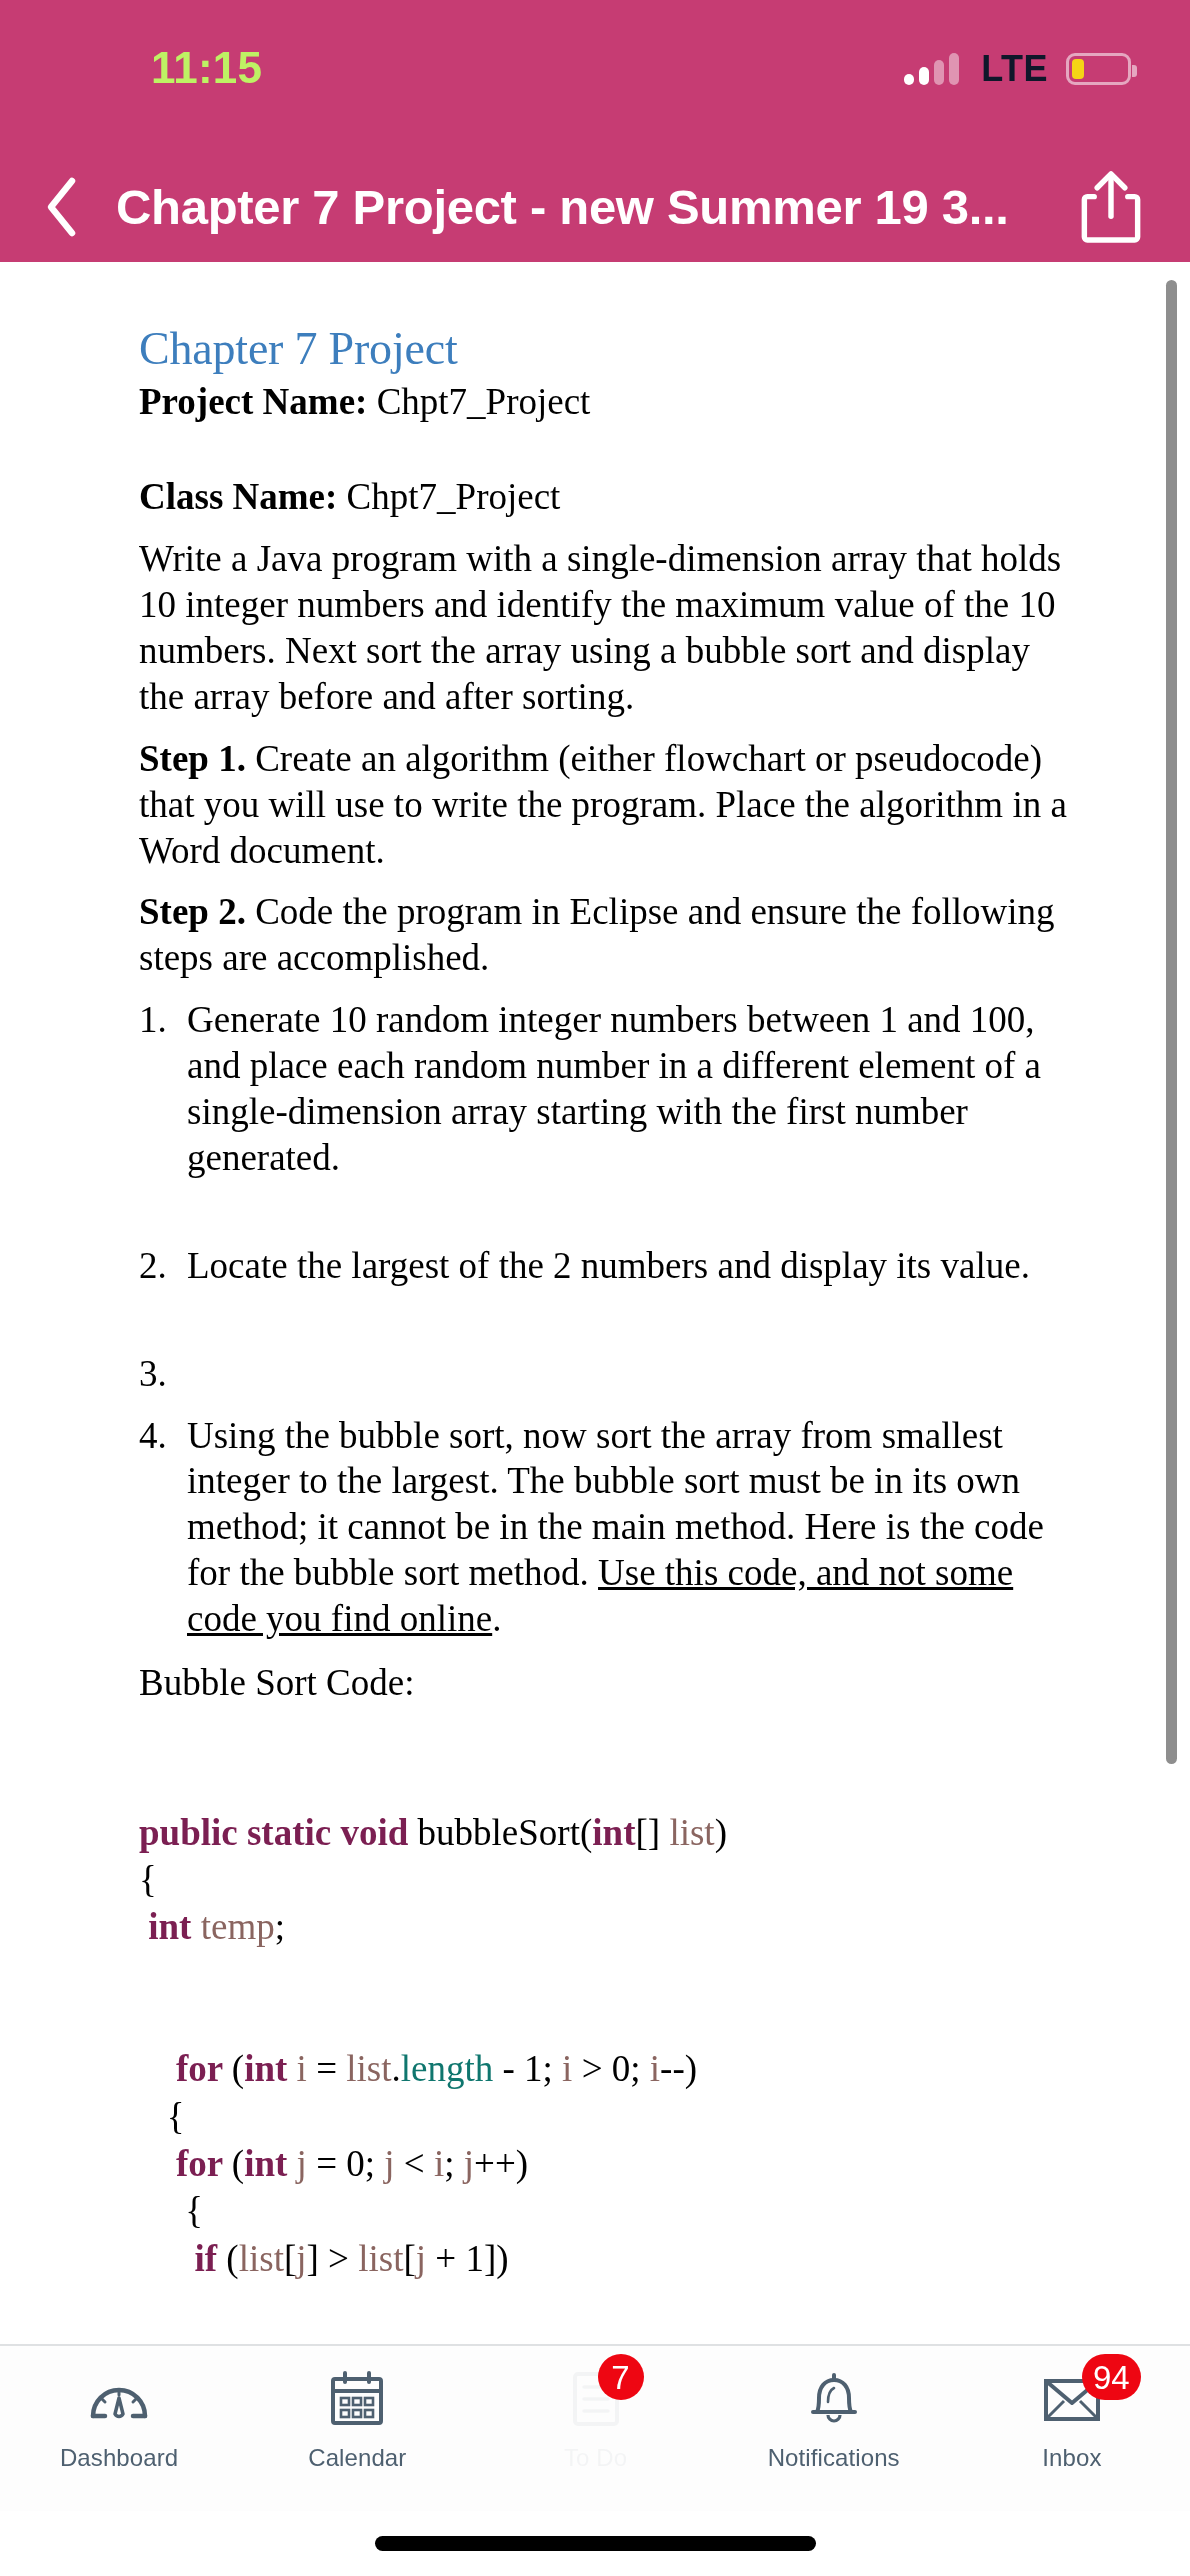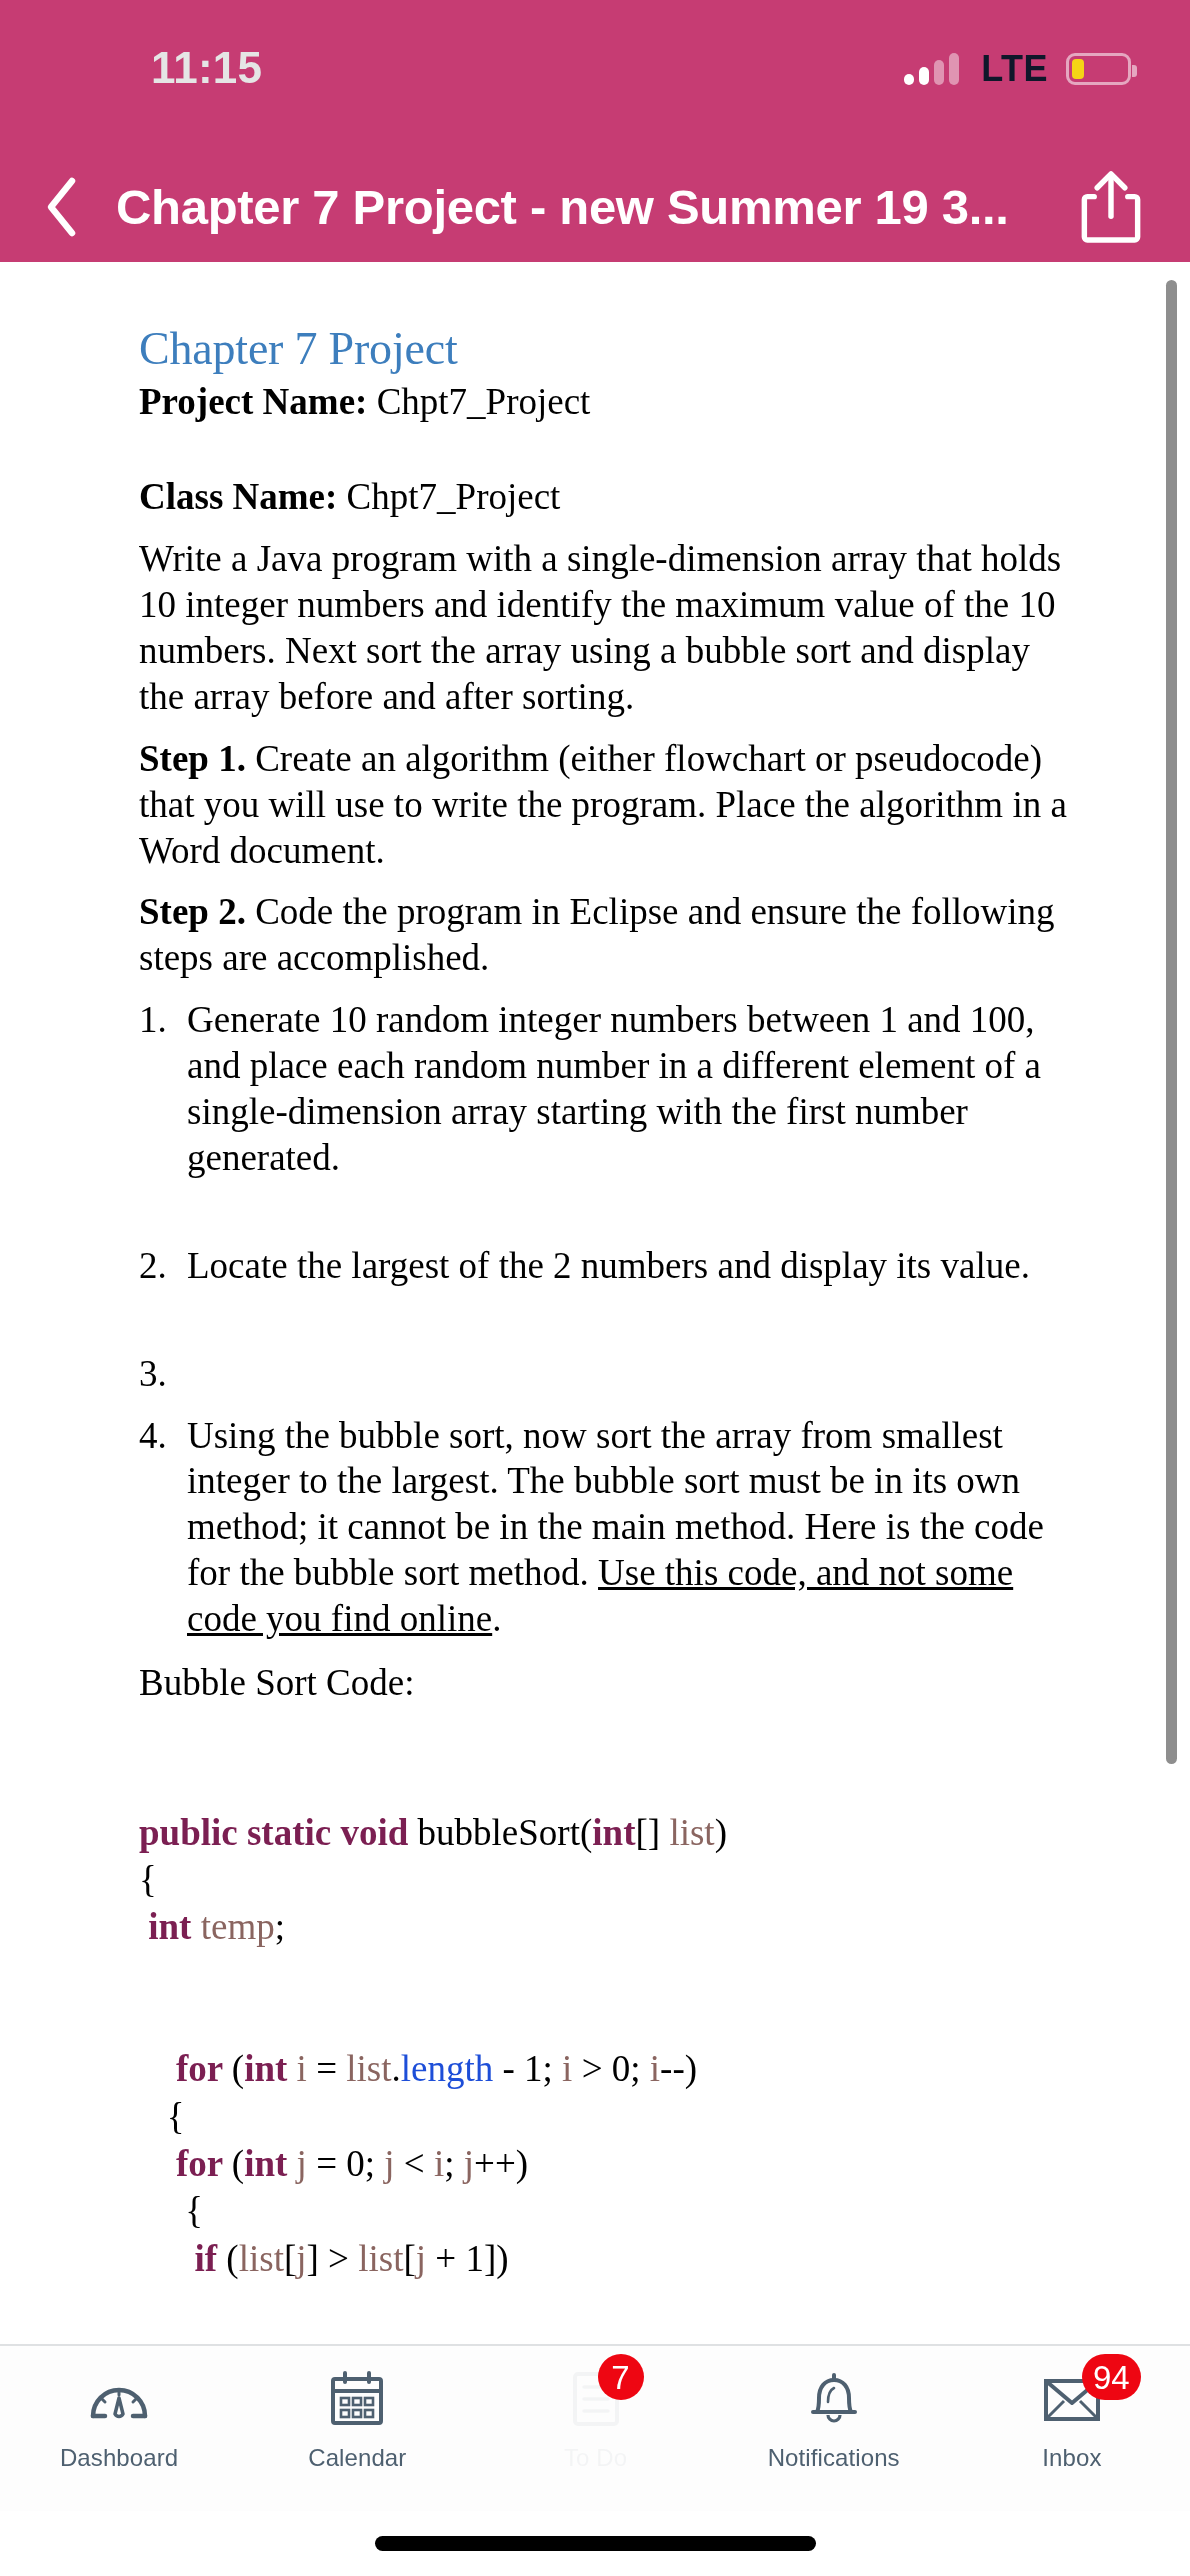--- a/index.html
+++ b/index.html
@@ -35,21 +35,21 @@
     display: flex;
     align-items: center;
     justify-content: space-between;
     padding: 0 62px 0 0;
     box-sizing: border-box;
   }
   .status-time {
     position: absolute;
     left: 151px;
     top: 46px;
-    color: #e5e5e5;
+    color: #bef264;
     font-size: 44px;
     font-weight: 600;
     letter-spacing: 0.2px;
     line-height: 1;
   }
   .status-right {
     position: absolute;
     right: 60px;
     top: 46px;
     display: flex;
@@ -202,21 +202,21 @@
   .code {
     font-family: "Liberation Serif", "DejaVu Serif", serif;
     font-size: 37px;
     line-height: 1.28;
     white-space: pre;
     margin-top: 8px;
   }
   .code .ln { display: block; min-height: 1.28em; }
   .kw   { color: #7b1f52; font-weight: bold; }
   .id   { color: #8a6560; }
-  .fld  { color: #1d4ed8; }
+  .fld  { color: #0f766e; }
   .pl   { color: #000000; }
 
   
   .scrollbar {
     position: absolute;
     right: 14px;
     top: 18px;
     width: 11px;
     height: 1484px;
     background: #8e8e8e;

